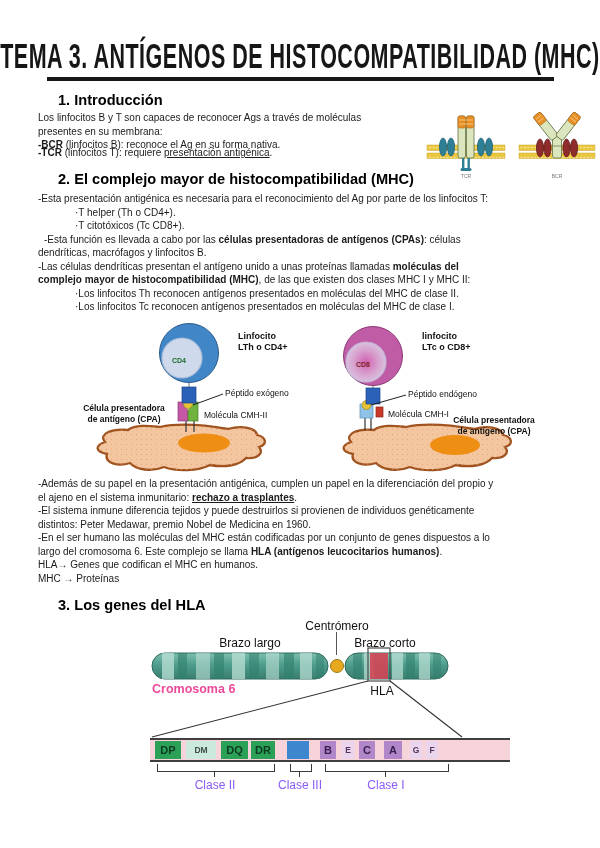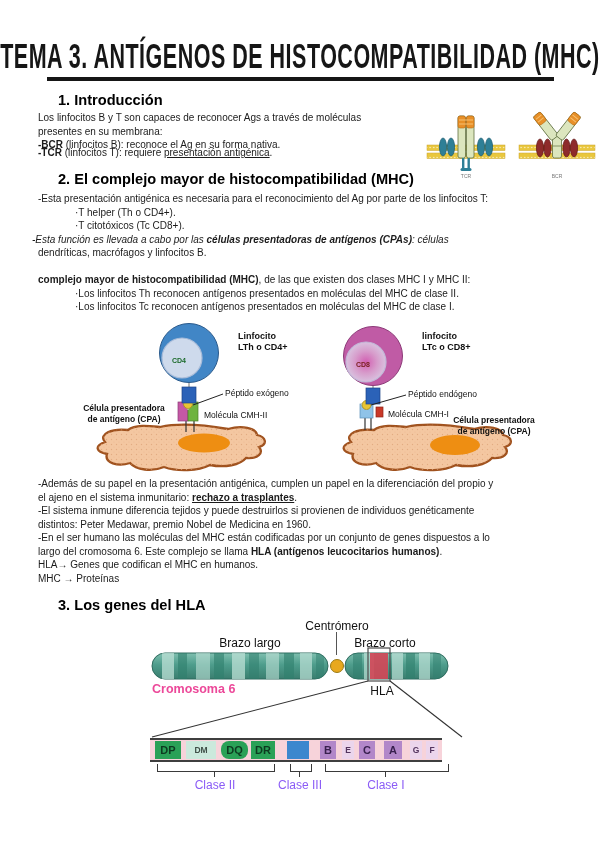--- a/index.html
+++ b/index.html
@@ -15,21 +15,21 @@
   .hd{position:absolute;white-space:nowrap;font-weight:bold;font-size:14.6px;color:#000;}
   .ln{position:absolute;white-space:nowrap;font-size:10px;color:#1b1b1b;}
   .b{font-weight:bold;}
   .u{text-decoration:underline;}
   .bu{font-weight:bold;text-decoration:underline;}
   
   .figlab{position:absolute;font-size:12px;color:#111;text-align:center;}
   .figlab-b{position:absolute;font-size:12.5px;color:#ec4899;font-weight:bold;white-space:nowrap;}
   #centromere-line{position:absolute;left:336px;top:632px;width:0;height:23px;border-left:1.2px solid #555;}
   
-  #gene-bar{position:absolute;left:150px;top:738px;width:292px;height:20px;background:#F7D3DA;
+  #gene-bar{position:absolute;left:150px;top:738px;width:360px;height:20px;background:#F7D3DA;
             border-top:2px solid #3f3f3f;border-bottom:2px solid #3f3f3f;}
   .gene{position:absolute;top:1px;height:18px;display:flex;align-items:center;justify-content:center;
         font-weight:bold;}
   .g-green{background:#2AA157;color:#0d3a20;font-size:11px;}
   .g-pgreen{background:#CBE9DC;color:#3f4f47;font-size:8.5px;}
   .g-blue{background:#3C87CE;}
   .g-purple{background:#B287C9;color:#38204e;font-size:11px;}
   .g-pale{background:#EBD5EC;color:#53355f;font-size:8.5px;}
   
   .brk{position:absolute;height:7px;border-left:1.5px solid #3a3a3a;border-right:1.5px solid #3a3a3a;
@@ -107,22 +107,23 @@
       <ellipse cx="141.5" cy="48" rx="3.6" ry="9" fill="#8E2B2B" stroke="#5e1616" stroke-width="0.7"></ellipse>
       <ellipse cx="149" cy="48" rx="3.6" ry="9" fill="#8E2B2B" stroke="#5e1616" stroke-width="0.7"></ellipse>
     </g>
     <text x="132" y="78" font-size="5" fill="#777" text-anchor="middle">BCR</text>
   </svg>
 
   <div class="hd" style="left:58px;top:171px;">2. El complejo mayor de histocompatibilidad (MHC)</div>
   <div class="ln" style="left:38px;top:193px;">-Esta presentación antigénica es necesaria para el reconocimiento del Ag por parte de los linfocitos T:</div>
   <div class="ln" style="left:75px;top:207px;">·T helper (Th o CD4+).</div>
   <div class="ln" style="left:75px;top:220px;">·T citotóxicos (Tc CD8+).</div>
-  <div class="ln" style="left:32px;top:234px;font-style:italic;"><span>-Esta función es llevada a cabo por las </span><span class="b">células presentadoras de antígenos (CPAs)</span><span>: células</span></div>
+  <div class="ln" style="left:44px;top:234px;"><span>-Esta función es llevada a cabo por las </span><span class="b">células presentadoras de antígenos (CPAs)</span><span>: células</span></div>
   <div class="ln" style="left:38px;top:247px;">dendríticas, macrófagos y linfocitos B.</div>
+  <div class="ln" style="left:38px;top:261px;"><span>-Las células dendríticas presentan el antígeno unido a unas proteínas llamadas </span><span class="b">moléculas del</span></div>
   <div class="ln" style="left:38px;top:274px;"><span class="b">complejo mayor de histocompatibilidad (MHC)</span><span>, de las que existen dos clases MHC I y MHC II:</span></div>
   <div class="ln" style="left:75px;top:288px;">·Los linfocitos Th reconocen antígenos presentados en moléculas del MHC de clase II.</div>
   <div class="ln" style="left:75px;top:301px;">·Los linfocitos Tc reconocen antígenos presentados en moléculas del MHC de clase I.</div>
 
   <svg style="position:absolute;left:60px;top:318px;" width="490" height="162" viewBox="0 0 490 162">
     <defs>
       <pattern id="stip" width="5" height="5" patternUnits="userSpaceOnUse">
         <circle cx="1.5" cy="1.5" r="0.7" fill="#DFA47A"></circle>
         <circle cx="4" cy="4" r="0.6" fill="#E7B48C"></circle>
       </pattern>
@@ -256,21 +257,21 @@
     <line x1="228" y1="35" x2="12" y2="91" stroke="#333" stroke-width="1.1"></line>
     <line x1="250" y1="35" x2="322" y2="91" stroke="#333" stroke-width="1.1"></line>
   </svg>
 
   <div class="figlab-b" style="left:152px;top:682px;">Cromosoma 6</div>
   <div class="figlab" style="left:360px;top:684px;width:44px;">HLA</div>
 
   <div id="gene-bar">
     <div class="gene g-green" style="left:5px;width:26px;">DP</div>
     <div class="gene g-pgreen" style="left:36px;width:30px;">DM</div>
-    <div class="gene g-green" style="left:71px;width:27px;border-radius:8px;">DQ</div>
+    <div class="gene g-green" style="left:71px;width:27px;">DQ</div>
     <div class="gene g-green" style="left:101px;width:24px;">DR</div>
     <div class="gene g-blue" style="left:137px;width:22px;"></div>
     <div class="gene g-purple" style="left:170px;width:16px;">B</div>
     <div class="gene g-pale" style="left:192px;width:12px;">E</div>
     <div class="gene g-purple" style="left:209px;width:16px;">C</div>
     <div class="gene g-purple" style="left:234px;width:18px;">A</div>
     <div class="gene g-pale" style="left:260px;width:12px;">G</div>
     <div class="gene g-pale" style="left:276px;width:12px;">F</div>
   </div>
 

